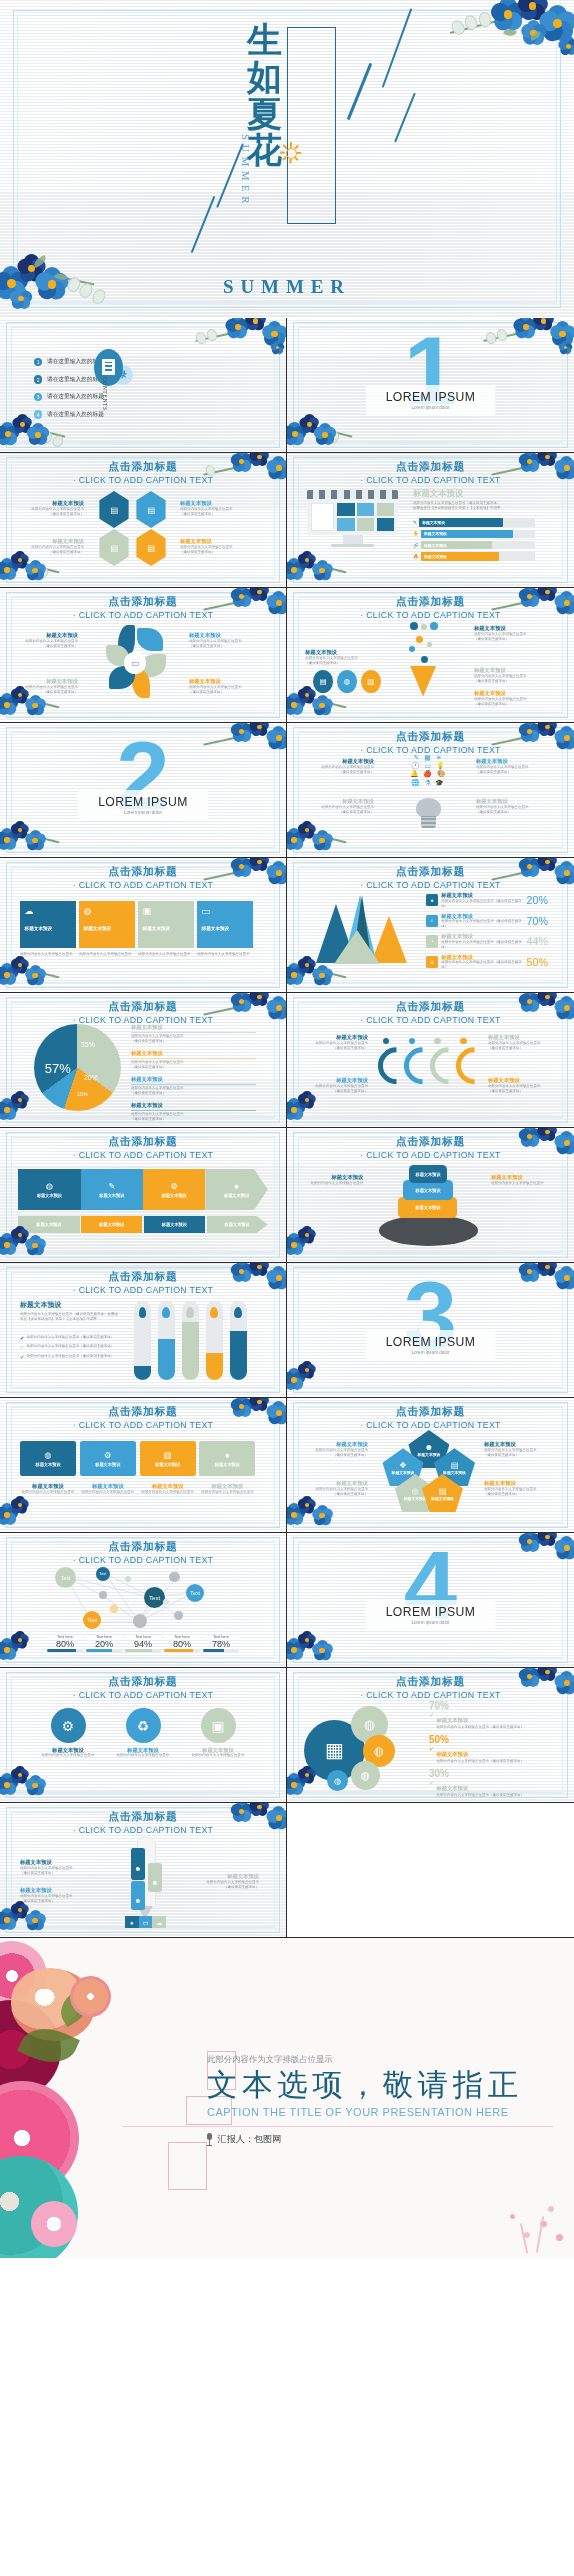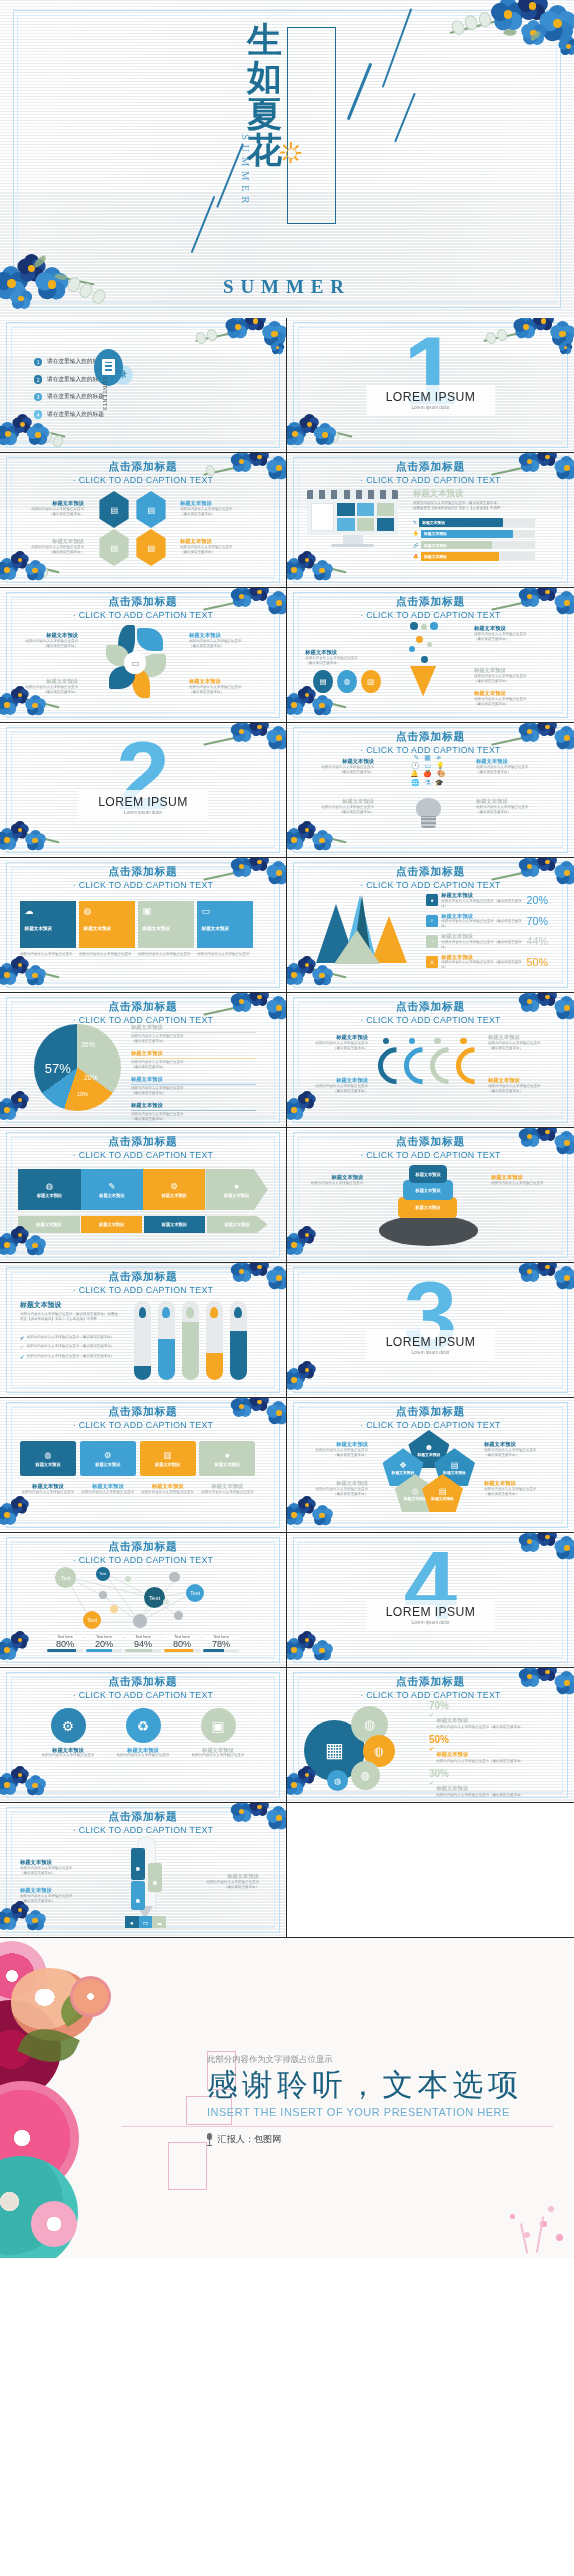--- a/index.html
+++ b/index.html
@@ -2112,22 +2112,22 @@
   </div>
 
   <div class="thanks">
     <div class="sqr" style="left:207px;top:113px;width:27.4px;height:37px;"></div>
     <div class="sqr" style="left:186px;top:158px;width:44px;height:27.4px;"></div>
     <div class="sqr" style="left:168px;top:204px;width:37px;height:46px;"></div>
     <div class="rule"></div>
 
     <div class="tx">
       <div class="desc">此部分内容作为文字排版占位显示</div>
-      <div class="main">感谢聆听，文本选项</div>
-      <div class="sub">INSERT THE INSERT OF YOUR PRESENTATION HERE</div>
+      <div class="main">文本选项，敬请指正</div>
+      <div class="sub">CAPTION THE TITLE OF YOUR PRESENTATION HERE</div>
     </div>
     <div class="pres">
       <span class="mic">
           <span class="cap"></span>
           <span class="stand"></span>
           <span class="base"></span>
         </span>
       <span>汇报人：包图网</span>
     </div>
 

